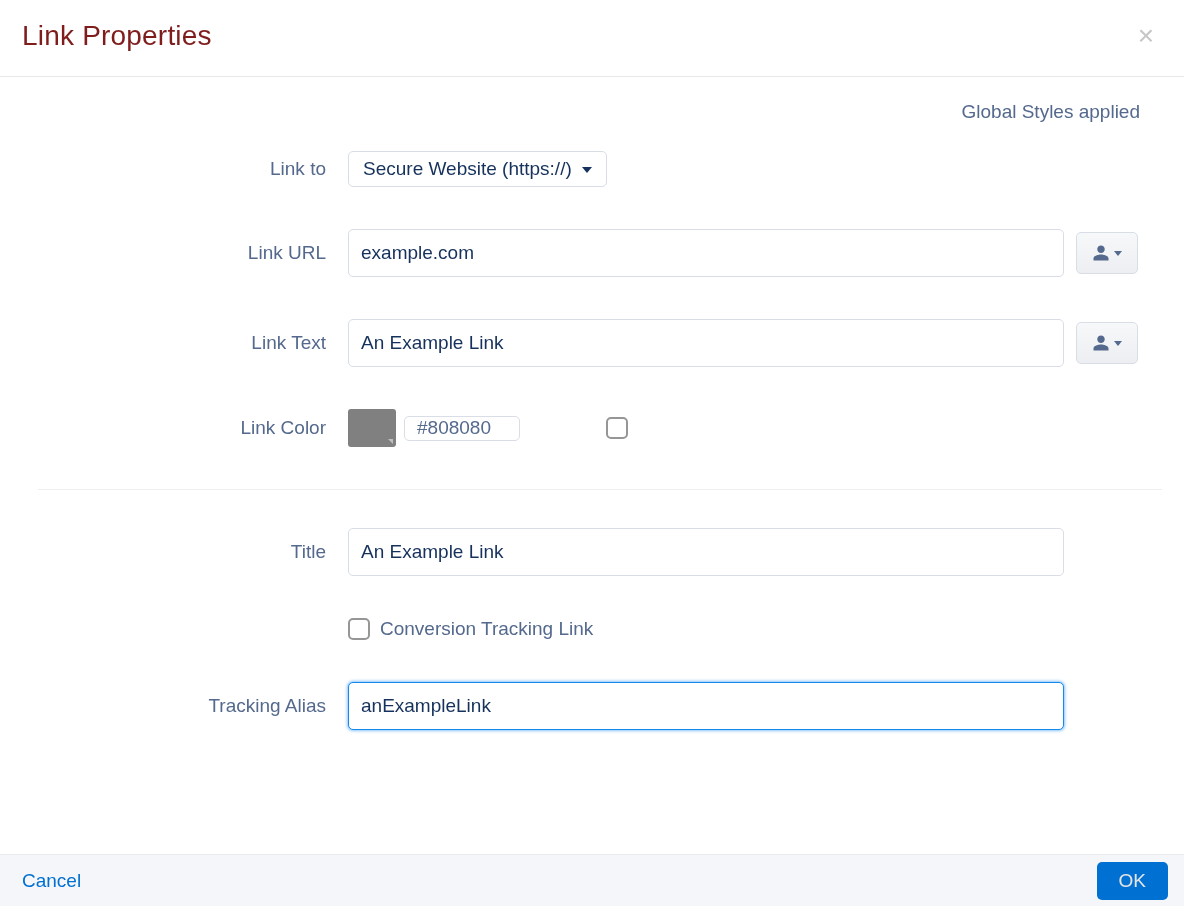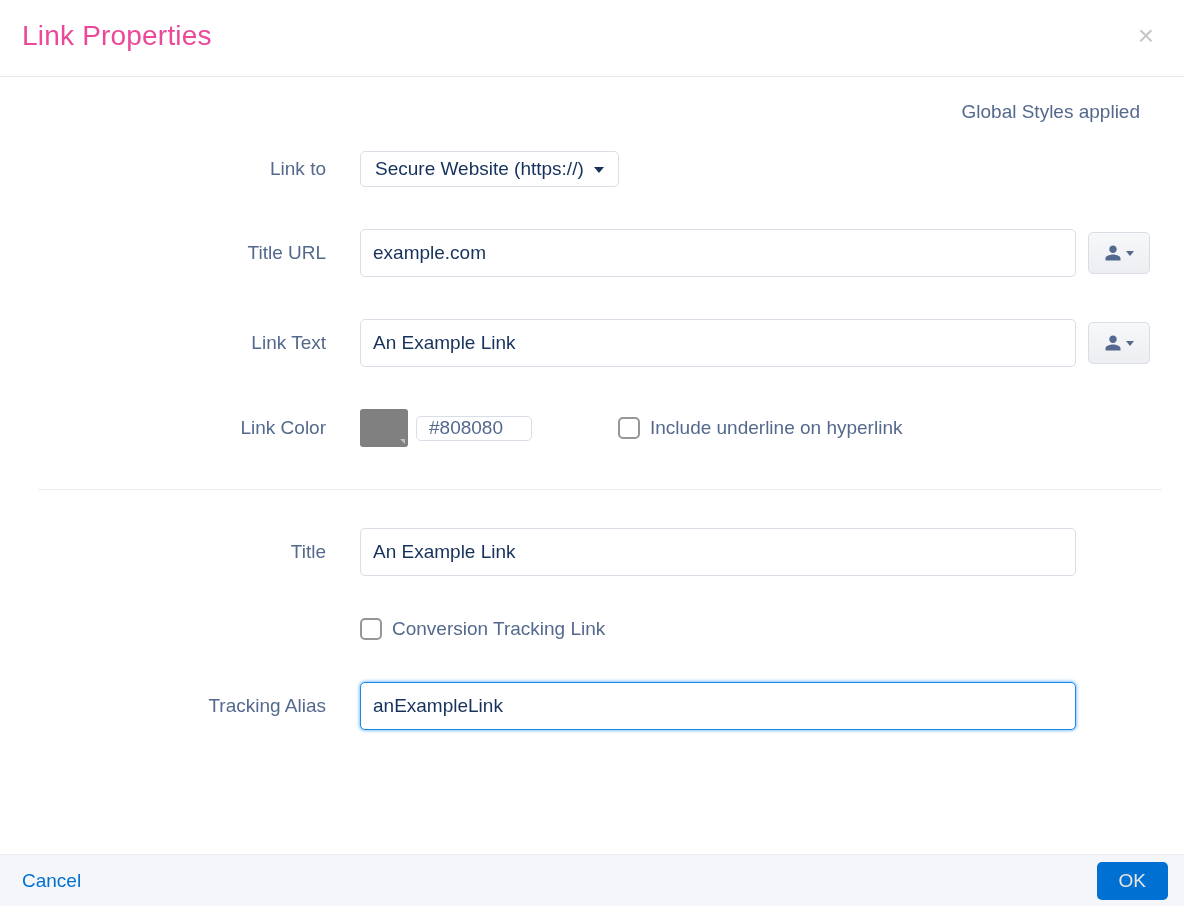--- a/index.html
+++ b/index.html
@@ -20,21 +20,21 @@
   .header {
     padding: 18px 22px 22px 22px;
     border-bottom: 1px solid #e8e8e8;
     display: flex;
     justify-content: space-between;
     align-items: center;
   }
   .title {
     font-size: 28px;
     font-weight: 300;
-    color: #ec4899;
+    color: #7f1d1d;
     letter-spacing: 0.2px;
   }
   .close {
     font-size: 28px;
     color: #c6c6c6;
     cursor: pointer;
     line-height: 1;
     padding: 4px 8px;
   }
   .body {
@@ -59,21 +59,20 @@
     text-align: right;
     padding-right: 22px;
     color: #54698d;
     font-size: 19px;
   }
   .control-col {
     flex: 1;
     display: flex;
     align-items: center;
     gap: 12px;
-    margin-left: 12px;
   }
   .select-like {
     display: inline-flex;
     align-items: center;
     gap: 10px;
     border: 1px solid #d8dde6;
     border-radius: 5px;
     padding: 6px 14px;
     color: #16325c;
     background: #fff;
@@ -212,21 +211,21 @@
       <div class="label-col">Link to</div>
       <div class="control-col">
         <div class="select-like">
           <span>Secure Website (https://)</span>
           <span class="caret-down"></span>
         </div>
       </div>
     </div>
 
     <div class="form-row">
-      <div class="label-col">Title URL</div>
+      <div class="label-col">Link URL</div>
       <div class="control-col">
         <input class="text-input" type="text" value="example.com" style="">
         <div class="person-btn">
           <svg class="person-icon" viewBox="0 0 24 24">
               <path d="M12 12c2.7 0 5-2.3 5-5s-2.3-5-5-5-5 2.3-5 5 2.3 5 5 5zm0 2c-3.3 0-10 1.7-10 5v3h20v-3c0-3.3-6.7-5-10-5z"></path>
             </svg>
           <span class="mini-caret"></span>
         </div>
       </div>
     </div>
@@ -247,21 +246,20 @@
     <div class="form-row">
       <div class="label-col">Link Color</div>
       <div class="control-col">
         <div style="display:flex; align-items:center; gap:8px;">
           <div class="swatch"></div>
           <input class="color-input" type="text" value="#808080" style="">
         </div>
         <span class="underline-gap"></span>
         <label class="checkbox-wrap">
           <span class="chk"></span>
-          <span>Include underline on hyperlink</span>
         </label>
       </div>
     </div>
 
     <hr class="divider">
 
     <div class="form-row">
       <div class="label-col">Title</div>
       <div class="control-col">
         <input class="text-input" type="text" value="An Example Link" style="">

